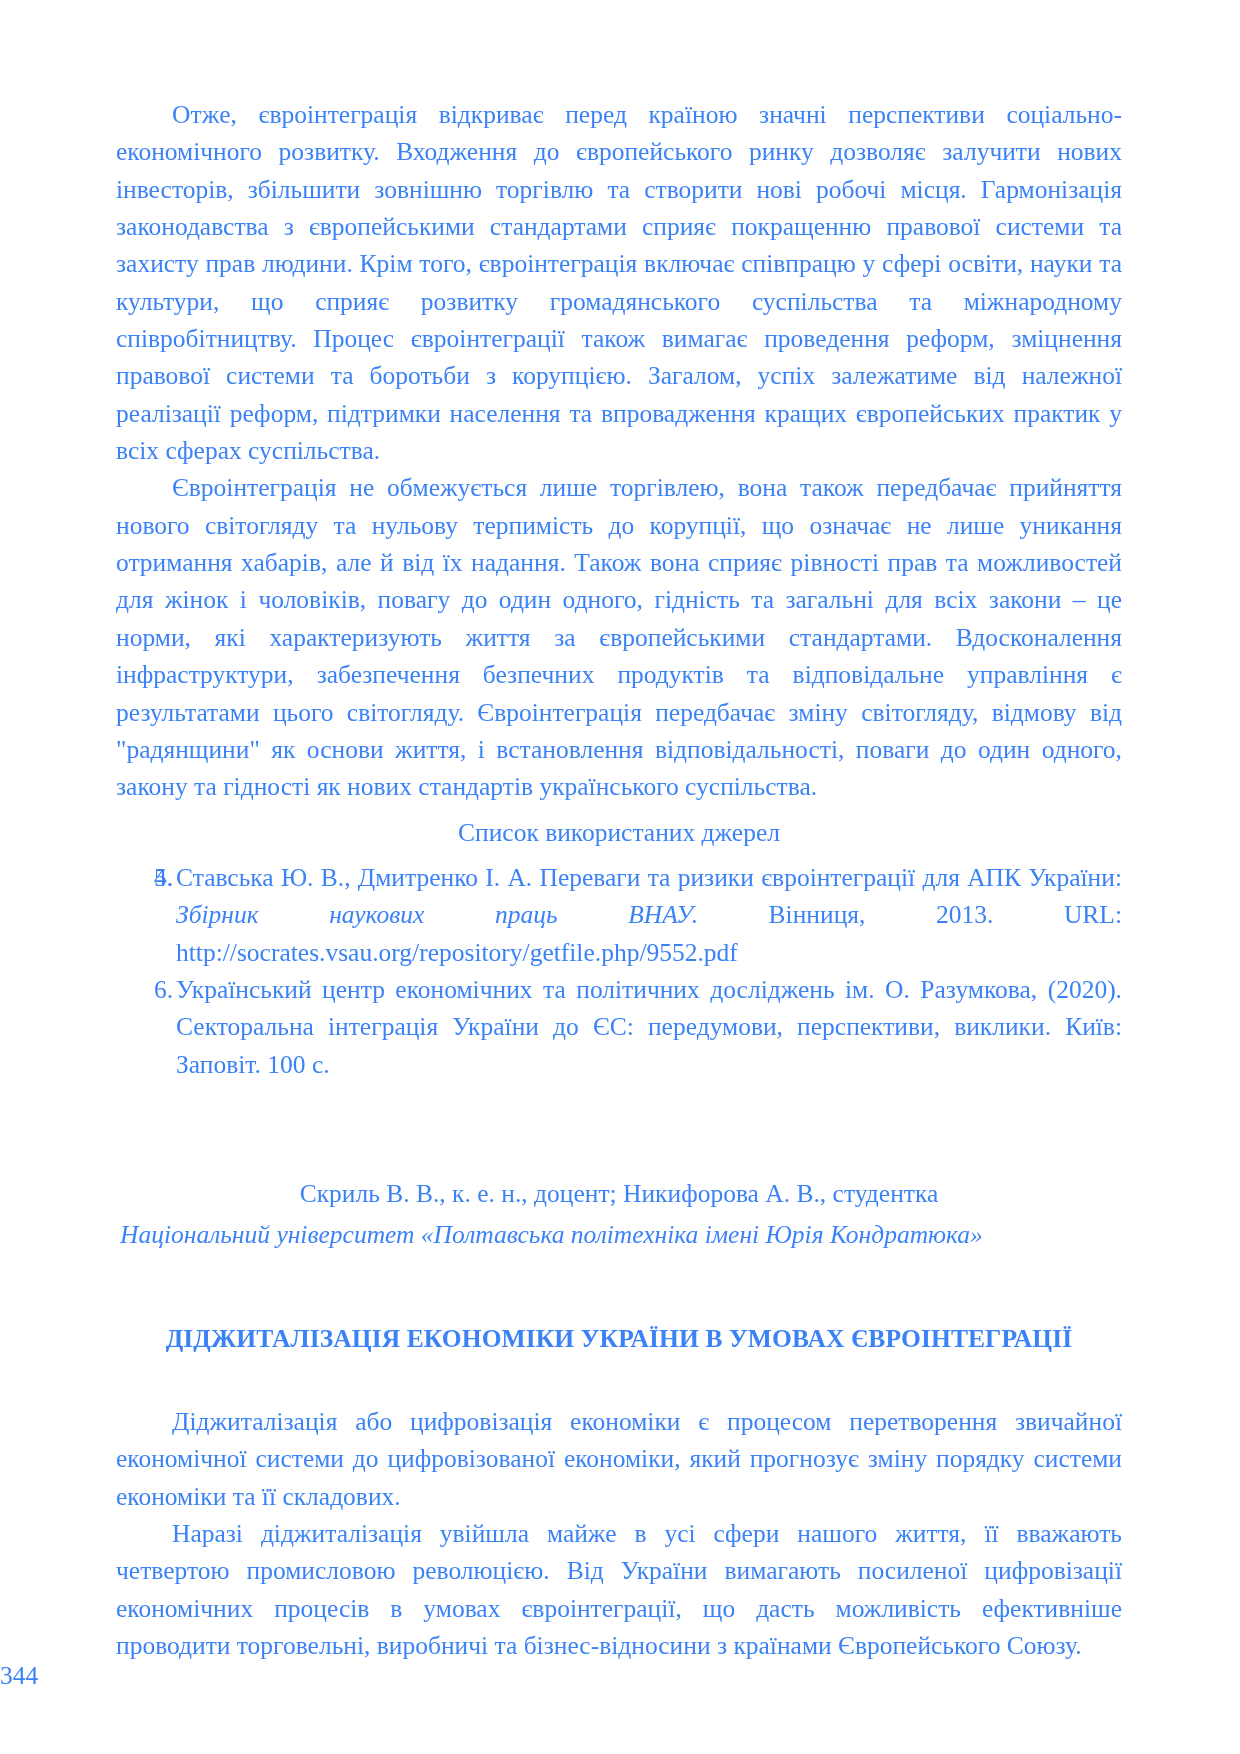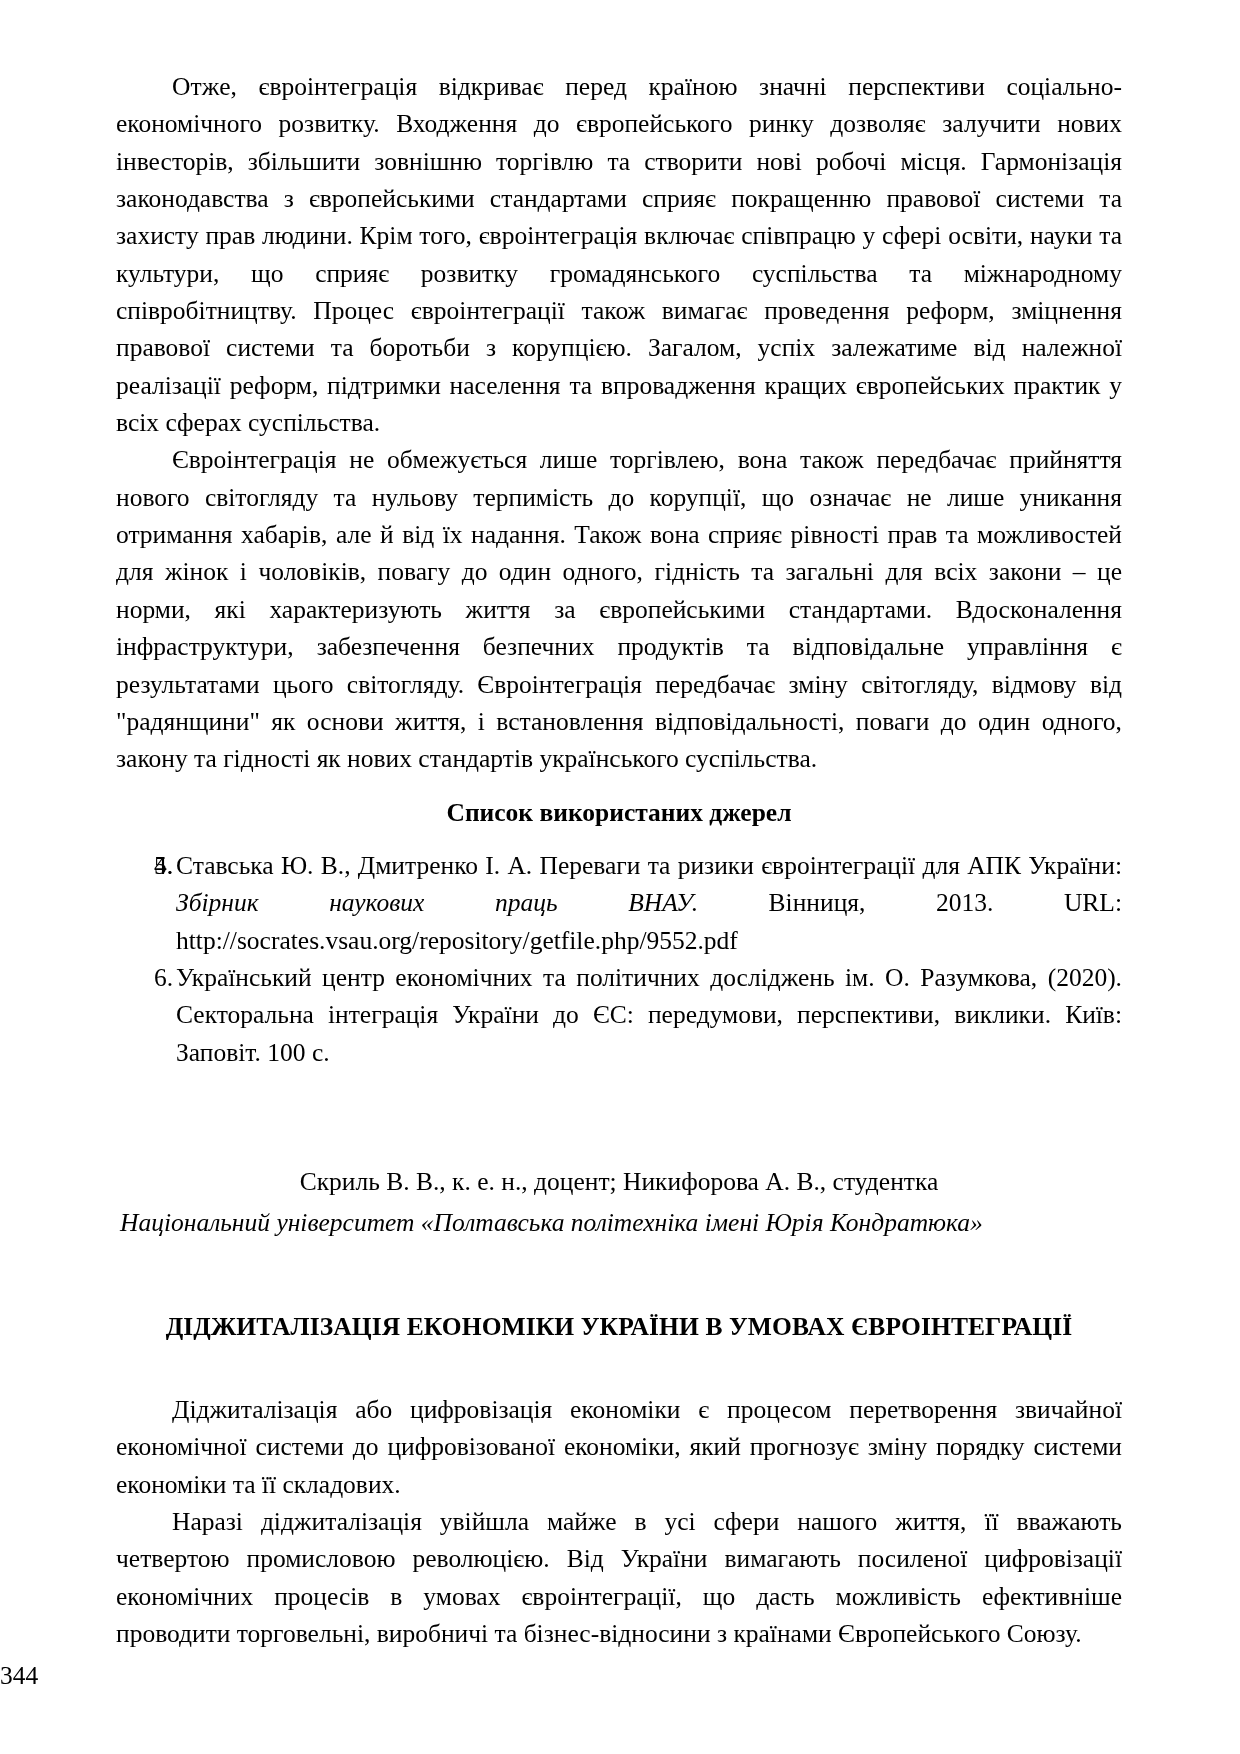--- a/index.html
+++ b/index.html
@@ -7,38 +7,38 @@
     padding: 0;
     background: #ffffff;
   }
   .page {
     position: relative;
     width: 1240px;
     height: 1754px;
     background: #ffffff;
     margin: 0 auto;
     box-sizing: border-box;
-    padding: 68px 118px 0 116px;
+    padding: 96px 118px 0 116px;
     font-family: "Liberation Serif", "DejaVu Serif", serif;
-    color: #000000;
+    color: #3b82f6;
   }
   .body-text {
     font-size: 25.5px;
     line-height: 1.465;
     text-align: justify;
     text-indent: 56px;
     margin: 0;
     hyphens: none;
   }
   .section-heading {
     font-size: 25.5px;
     line-height: 1.465;
-    font-weight: bold;
+    font-weight: normal;
     text-align: center;
-    margin: 16px;
+    margin: 8px;
     text-indent: 0;
   }
   .ref-list {
     margin: 0;
     padding: 0;
     list-style: none;
   }
   .ref-item {
     position: relative;
     font-size: 25.5px;

